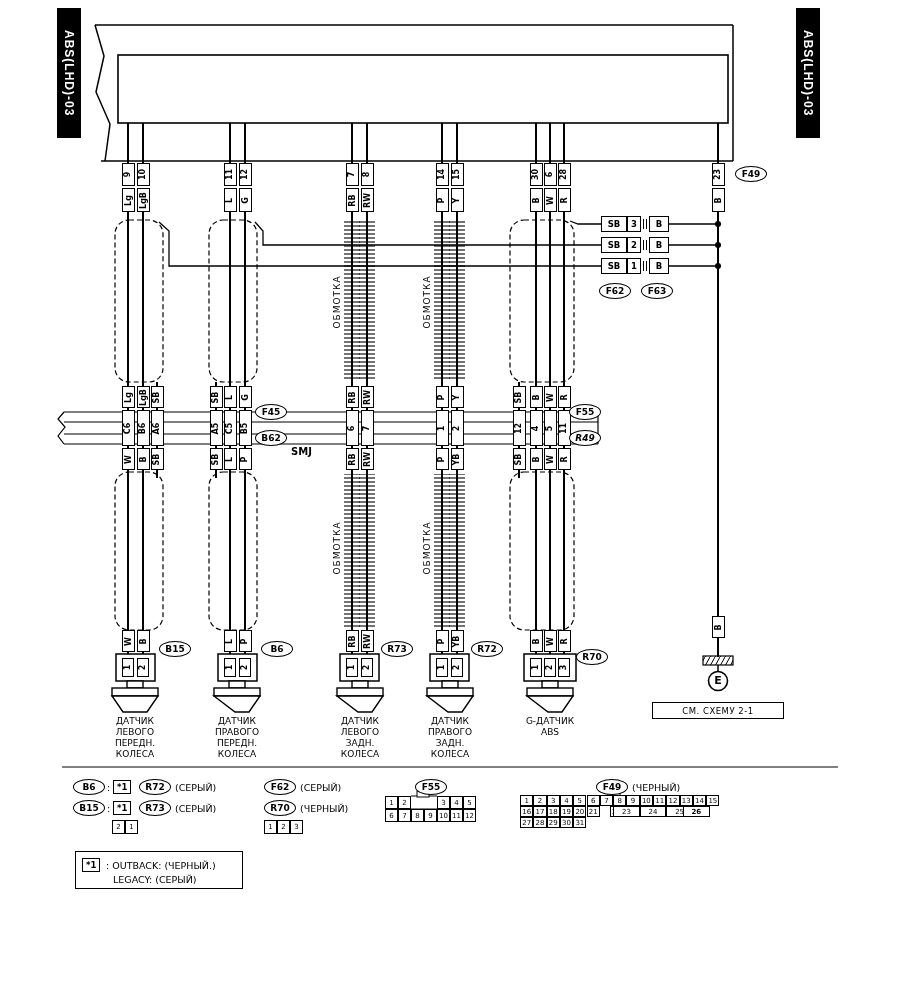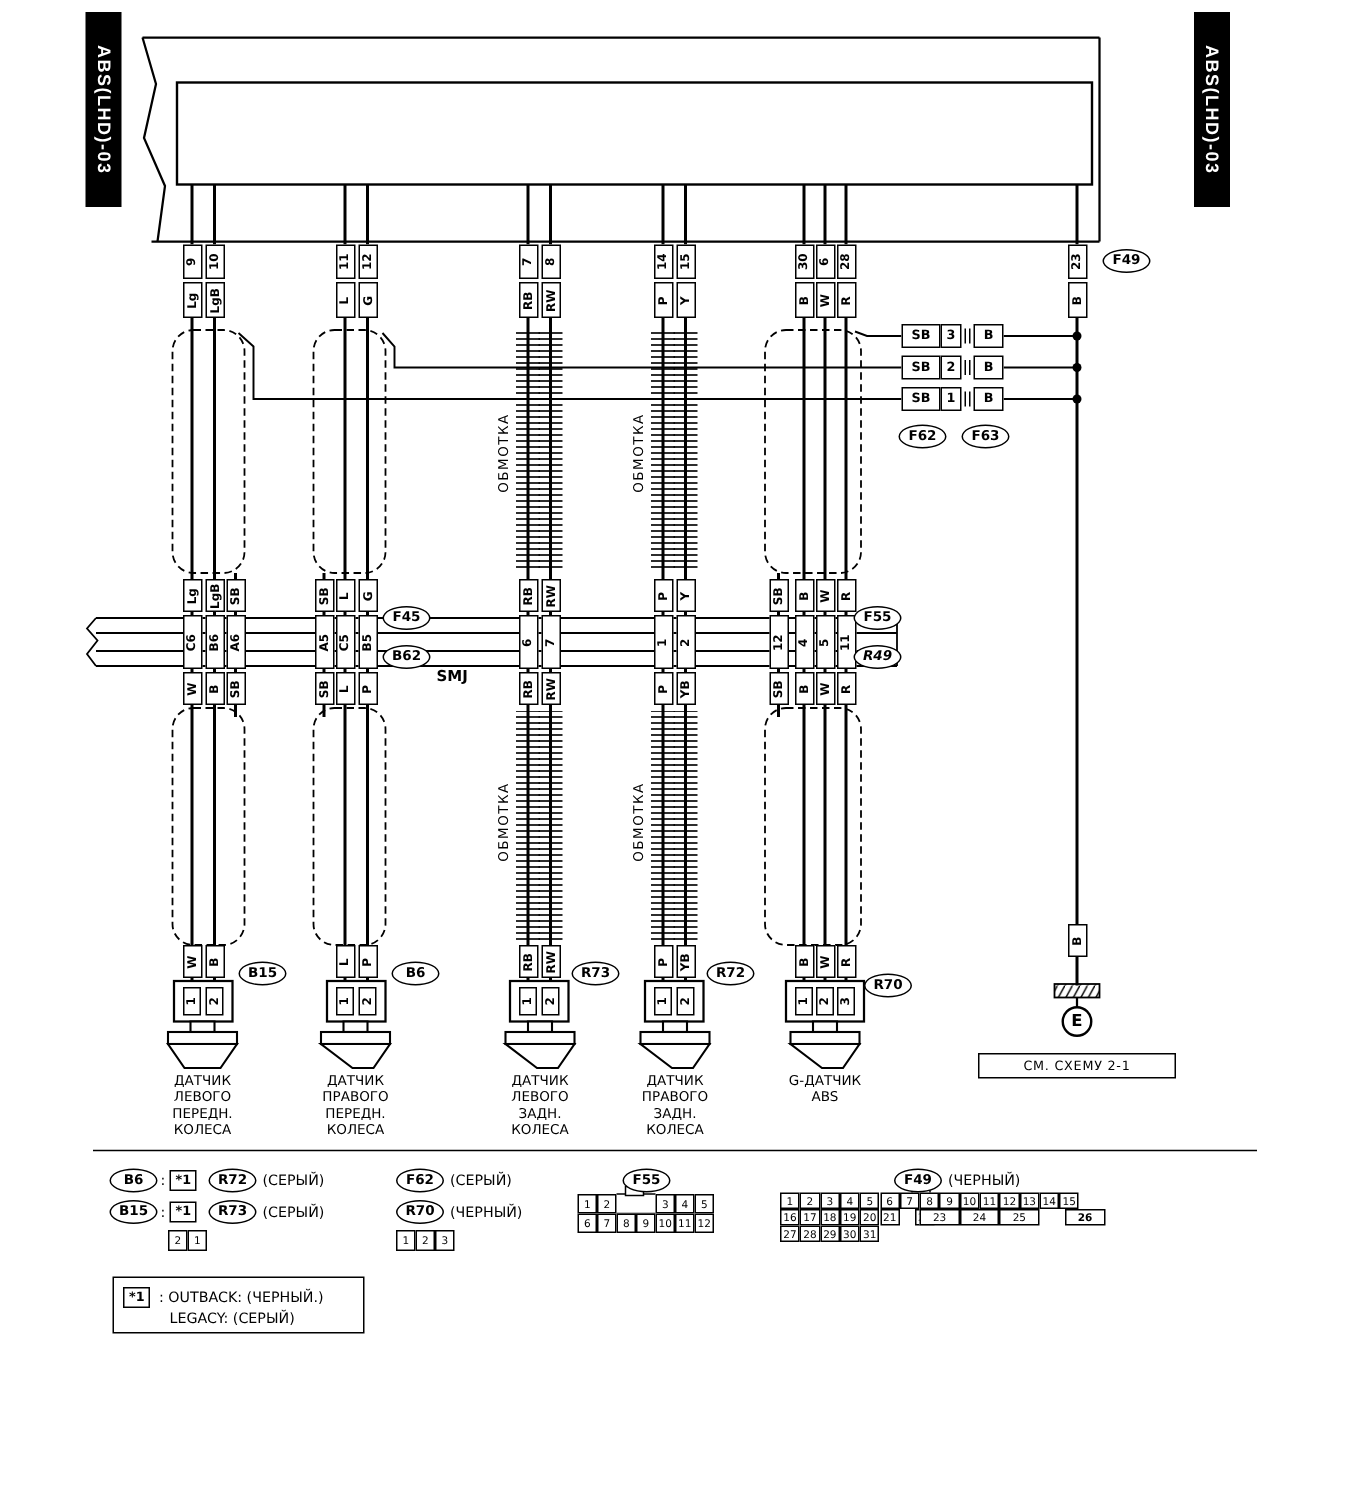--- a/index.html
+++ b/index.html
@@ -529,21 +529,21 @@
       <div class="gcell" style="left: 520px; top: 806px; width: 13.3px; height: 11px;">16</div>
       <div class="gcell" style="left: 533.3px; top: 806px; width: 13.3px; height: 11px;">17</div>
       <div class="gcell" style="left: 546.6px; top: 806px; width: 13.3px; height: 11px;">18</div>
       <div class="gcell" style="left: 559.9px; top: 806px; width: 13.3px; height: 11px;">19</div>
       <div class="gcell" style="left: 573.2px; top: 806px; width: 13.3px; height: 11px;">20</div>
       <div class="gcell" style="left: 586.5px; top: 806px; width: 13.3px; height: 11px;">21</div>
       <div class="gcell" style="left: 599.8px; top: 806px; width: 13.3px; height: 11px; margin-left: 10px;">22</div>
       <div class="gcell" style="left: 613.1px; top: 806px; width: 26.6px; height: 11px;">23</div>
       <div class="gcell" style="left: 639.7px; top: 806px; width: 26.6px; height: 11px;">24</div>
       <div class="gcell" style="left: 666.3px; top: 806px; width: 26.6px; height: 11px;">25</div>
-      <div class="gcell" style="left: 710px; top: 806px; width: 26.6px; height: 11px; font-weight: bold;">26</div>
+      <div class="gcell" style="left: 683px; top: 806px; width: 26.6px; height: 11px; font-weight: bold;">26</div>
       <div class="gcell" style="left: 520px; top: 817px; width: 13.3px; height: 11px; text-align: right;">27</div>
       <div class="gcell" style="left: 533.3px; top: 817px; width: 13.3px; height: 11px;">28</div>
       <div class="gcell" style="left: 546.6px; top: 817px; width: 13.3px; height: 11px;">29</div>
       <div class="gcell" style="left: 559.9px; top: 817px; width: 13.3px; height: 11px;">30</div>
       <div class="gcell" style="left: 573.2px; top: 817px; width: 13.3px; height: 11px;">31</div>
     </div>
 
   <div class="legend">
     <div class="oval" style="left:73px;top:779px">B6</div>
     <span class="ltext" style="left:107px;top:782px">:</span>

